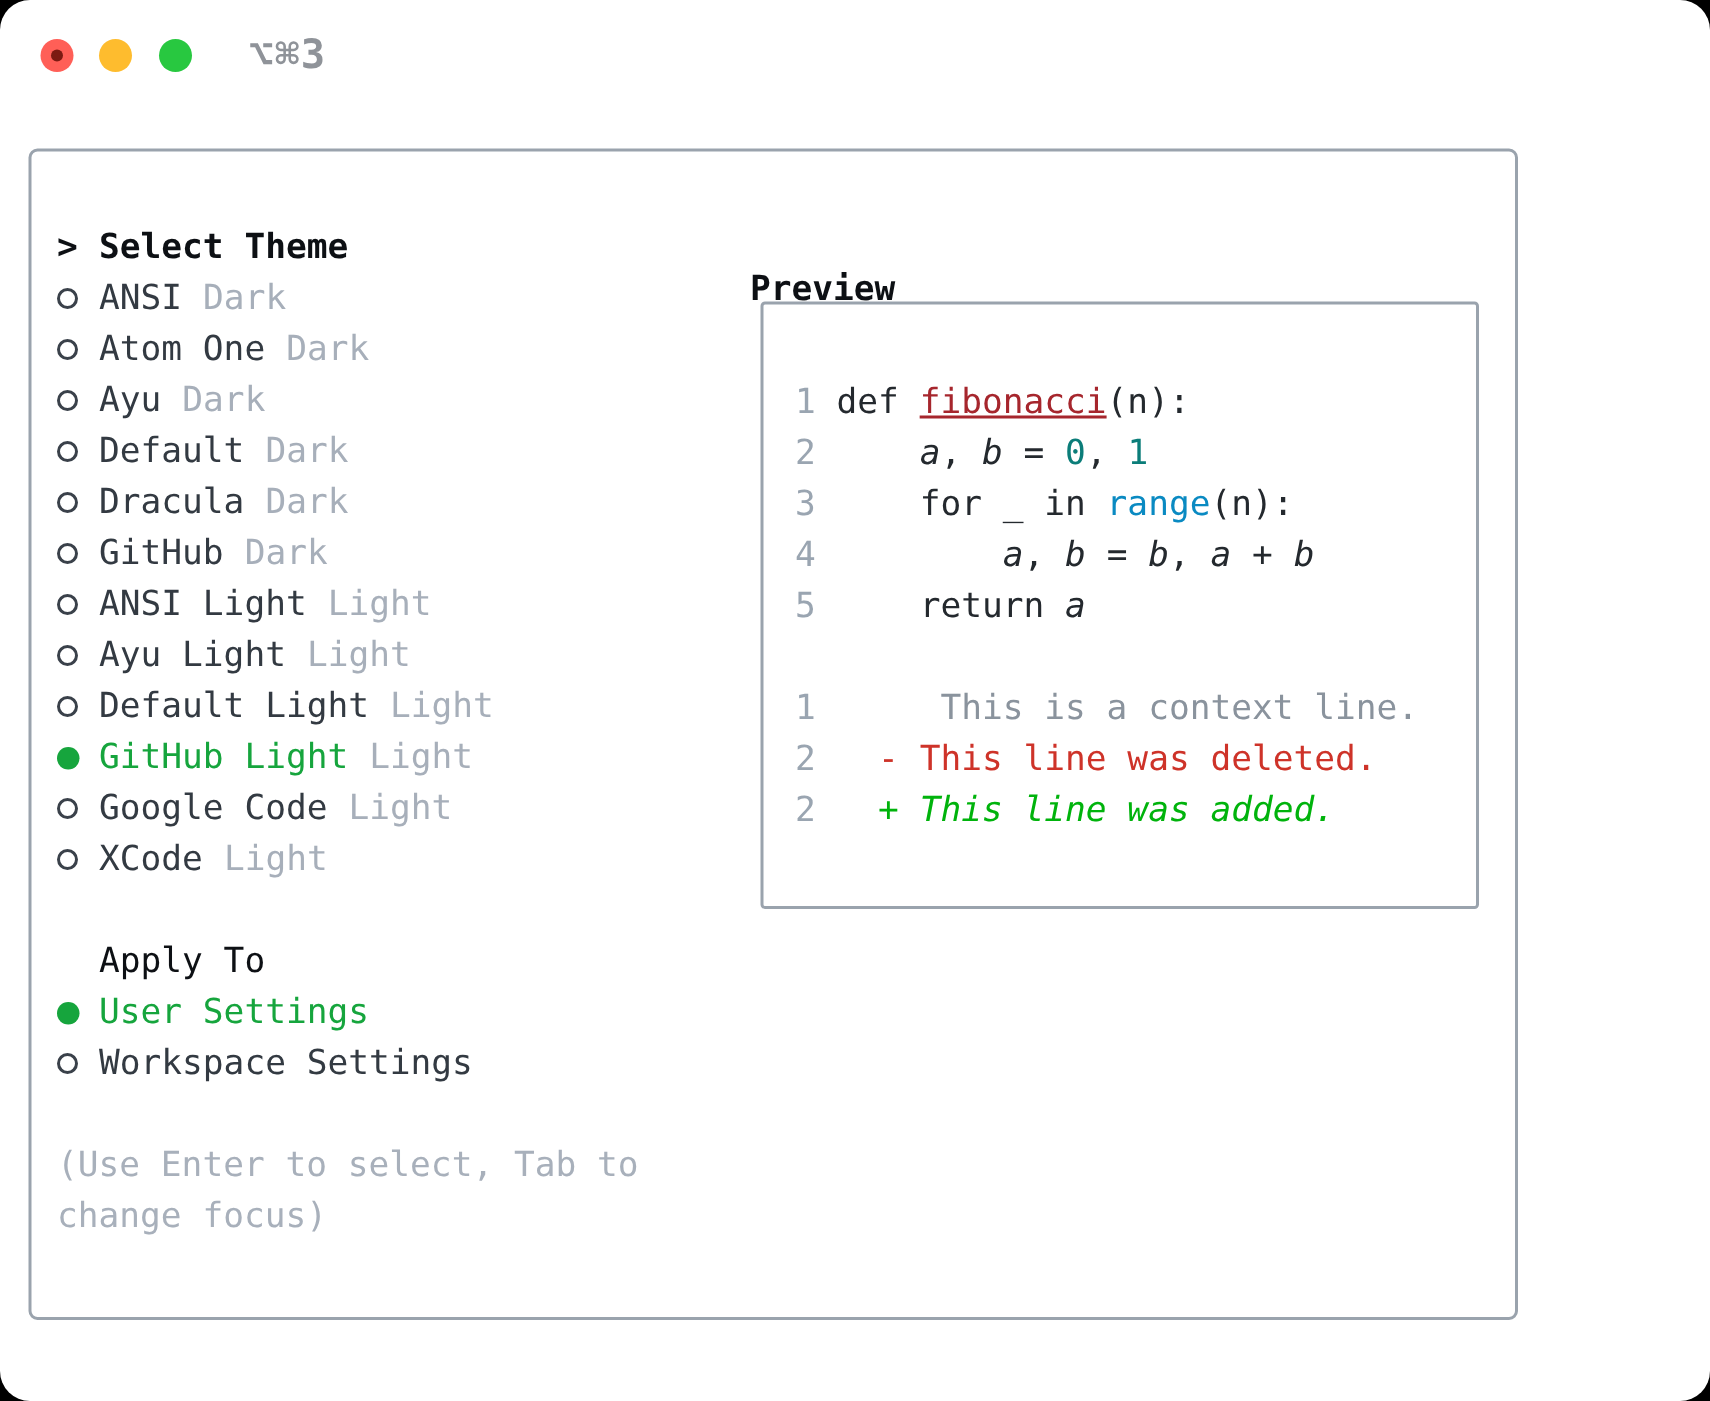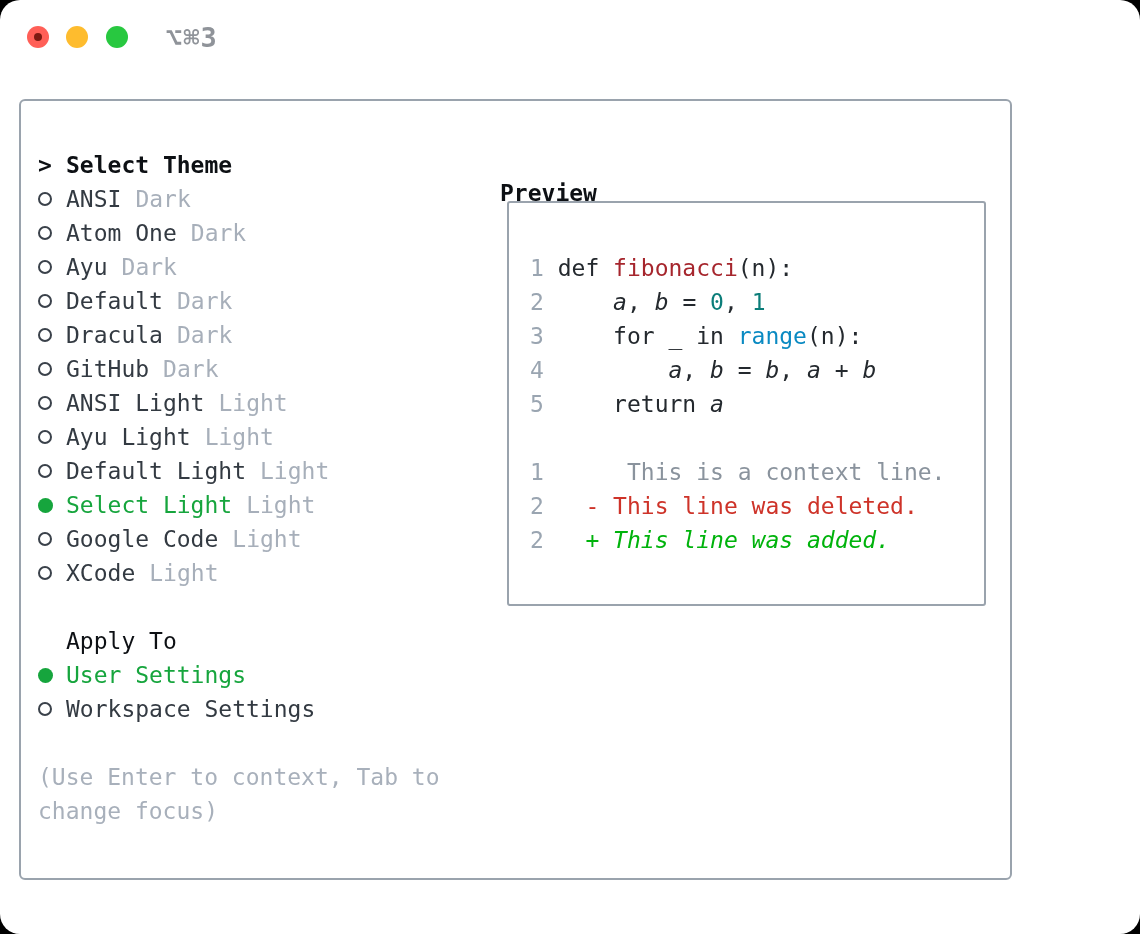--- a/index.html
+++ b/index.html
@@ -40,21 +40,21 @@
   .hint .row{color:var(--hintGray);}
   
   .preview-header{position:absolute;left:479px;top:47px;margin-top:28px;}
   .preview-box{
     position:absolute;left:486px;top:100px;width:479px;height:405px;
     border:2px solid var(--panelBorder);border-radius:3px;background:#fff;
   }
   .code-block{padding:48px 0 0 21px;}
   .cline{height:34px;line-height:34px;white-space:pre;font-size:23px;color:var(--codeDefault);}
   .ln{color:var(--lineNumber);}
-  .tk-func{color:var(--funcRed);}
+  .tk-func{color:var(--funcRed);text-decoration:underline;}
   .tk-num{color:var(--numberTeal);}
   .tk-builtin{color:var(--builtinBlue);text-align:center;}
   .tk-var{font-style:italic;}
   .diff-context{color:var(--contextGray);}
   .diff-deleted{color:var(--deletedRed);}
   .diff-added{color:var(--addedGreen);font-style:italic;}
 </style>
 </head>
 <body>
 
@@ -79,36 +79,36 @@
       <div id="theme-list">
           <div class="row theme"><span class="marker"><span class="radio"></span></span><span class="nm">ANSI</span><span class="sfx">Dark</span></div>
           <div class="row theme"><span class="marker"><span class="radio"></span></span><span class="nm">Atom One</span><span class="sfx">Dark</span></div>
           <div class="row theme"><span class="marker"><span class="radio"></span></span><span class="nm">Ayu</span><span class="sfx">Dark</span></div>
           <div class="row theme"><span class="marker"><span class="radio"></span></span><span class="nm">Default</span><span class="sfx">Dark</span></div>
           <div class="row theme"><span class="marker"><span class="radio"></span></span><span class="nm">Dracula</span><span class="sfx">Dark</span></div>
           <div class="row theme"><span class="marker"><span class="radio"></span></span><span class="nm">GitHub</span><span class="sfx">Dark</span></div>
           <div class="row theme"><span class="marker"><span class="radio"></span></span><span class="nm">ANSI Light</span><span class="sfx">Light</span></div>
           <div class="row theme"><span class="marker"><span class="radio"></span></span><span class="nm">Ayu Light</span><span class="sfx">Light</span></div>
           <div class="row theme"><span class="marker"><span class="radio"></span></span><span class="nm">Default Light</span><span class="sfx">Light</span></div>
-          <div class="row theme sel"><span class="marker"><span class="radio sel"></span></span><span class="nm">Select Light</span><span class="sfx">Light</span></div>
+          <div class="row theme sel"><span class="marker"><span class="radio sel"></span></span><span class="nm">GitHub Light</span><span class="sfx">Light</span></div>
           <div class="row theme"><span class="marker"><span class="radio"></span></span><span class="nm">Google Code</span><span class="sfx">Light</span></div>
           <div class="row theme"><span class="marker"><span class="radio"></span></span><span class="nm">XCode</span><span class="sfx">Light</span></div>
         </div>
       <div class="spacer"></div>
       <div class="row">
         <span class="marker"></span>
         <span class="hdr2">Apply To</span>
       </div>
       <div id="apply-list">
           <div class="row apply-opt sel"><span class="marker"><span class="radio sel"></span></span><span class="nm">User Settings</span></div>
           <div class="row apply-opt"><span class="marker"><span class="radio"></span></span><span class="nm">Workspace Settings</span></div>
         </div>
       <div class="spacer"></div>
       <div class="hint">
-        <div class="row">(Use Enter to context, Tab to</div>
+        <div class="row">(Use Enter to select, Tab to</div>
         <div class="row">change focus)</div>
       </div>
     </div>
 
     <div class="row preview-header">
       <span class="hdr">Preview</span>
     </div>
 
     <div class="preview-box">
       <div class="code-block" id="code-block">

